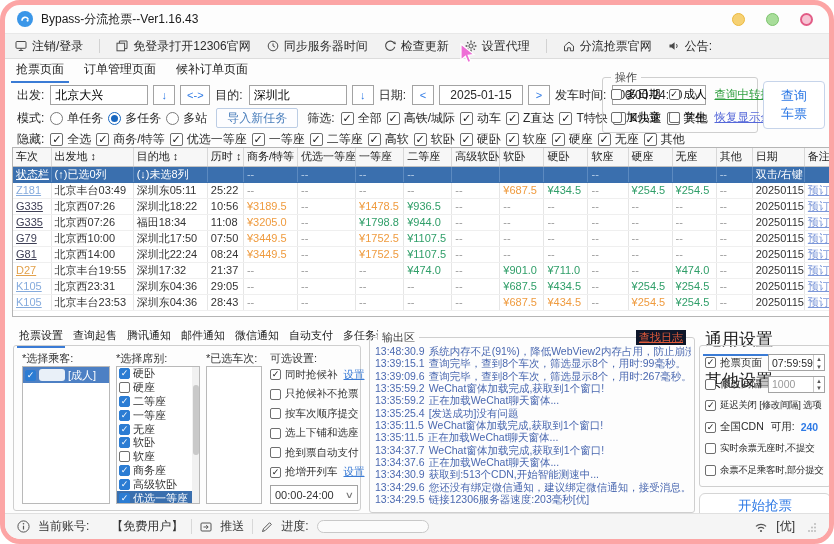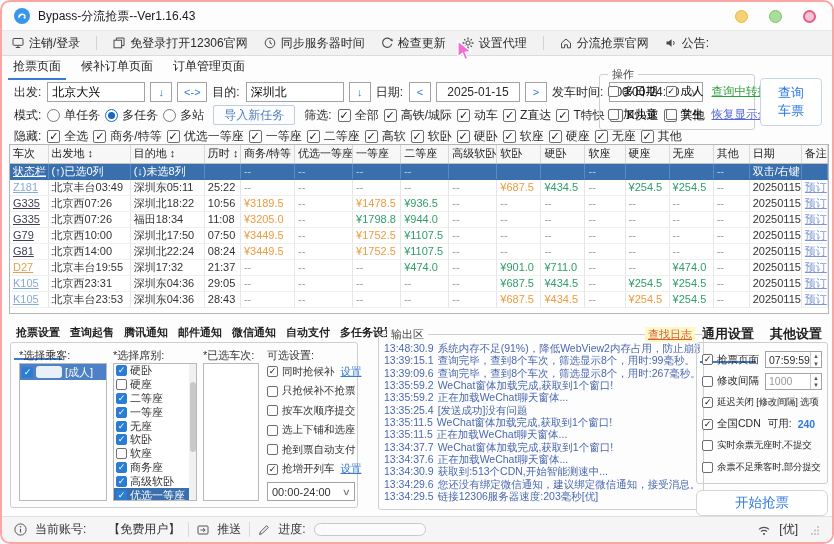--- a/index.html
+++ b/index.html
@@ -3,21 +3,21 @@
 <meta charset="utf-8">
 <style>
   * { box-sizing: border-box; margin: 0; padding: 0; }
   body {
     width: 834px; height: 544px; position: relative;
     font-family: "Liberation Sans", "DejaVu Sans", sans-serif;
     background: #ffffff; overflow: hidden;
   }
   .win {
     position: absolute; inset: 0;
-    border: 2px solid #fca5a5; border-radius: 10px;
+    border: 5px solid #fca5a5; border-radius: 20px;
     background: #fdfdfd; overflow: hidden;
   }
   
   .titlebar { position: absolute; left: 0; right: 0; top: 0; height: 28px;
     display: flex; align-items: center; padding: 0 12px; }
   .app-icon { width: 16px; height: 16px; margin-right: 8px; display: inline-flex; }
   .title { font-size: 12px; color: #1b1b1b; }
   .lights { margin-left: auto; display: flex; gap: 21px; margin-right: 4px; align-items: center; }
   .light { width: 13px; height: 13px; border-radius: 50%; display: inline-block; cursor: default; }
   .light.y { background: #f6d173; border: 1px solid #ecb93e; }
@@ -84,51 +84,51 @@
     padding: 0 3px; color: #333; overflow: hidden; white-space: nowrap; }
   tr.sel td { background: #3a6fae; color: #fff; border-right-color: #5c8ac0; border-bottom-color: #3a6fae; }
   tr.sel .dim { color: #b9cfe8; }
   tr.sel a { color: #fff; }
   .tn { text-decoration: underline; }
   .tn-b { color: #85abdd; margin-top: 32px; } .tn-d { color: #3f4056; } .tn-o { color: #e2a04a; }
   .po { color: #ef9b3f; } .pg { color: #2f9e68; } .dd { color: #9a9a9a; }
   .book { color: #7b96d8; text-decoration: underline; }
   
   .bl-tabs { position: absolute; left: 12px; top: 322px; display: flex; gap: 6px; font-size: 11px; }
-  .bl-tab { padding: 1px 2px 18px; color: #222; border-bottom: 2px solid transparent; white-space: nowrap; font-weight: bold; }
+  .bl-tab { padding: 1px 2px 3px; color: #222; border-bottom: 2px solid transparent; white-space: nowrap; }
   .bl-tab.active { border-bottom-color: #3a7bd5; }
   .bl-box { position: absolute; left: 8px; top: 340px; width: 348px; height: 166px;
     border: 1px solid #cfcfcf; border-radius: 3px; font-size: 11px; color: #333; }
   .bl-lab { position: absolute; top: 5px; white-space: nowrap; }
   .lbox { position: absolute; top: 20px; height: 138px; border: 1px solid #b9b9b9; background: #fff; overflow: hidden; }
   .pass-item { height: 16px; background: #4d80c4; color: #fff; display: flex; align-items: center;
     gap: 3px; padding: 0 2px; }
   .blur-patch { width: 26px; height: 12px; background: rgba(255,255,255,.88); border-radius: 3px; }
   .seat-item { height: 13.8px; display: flex; align-items: center; gap: 3px; padding: 0 0 0 2px; white-space: nowrap; }
   .seat-item.selected { background: #3a6fae; color: #fff; }
   .sb-track { position: absolute; right: 0; top: 0; bottom: 0; width: 7px; background: #f1f1f1; }
   .sb-thumb { position: absolute; right: 0.5px; top: 18px; width: 6px; height: 70px;
     background: #c9c9c9; border-radius: 3px; }
   .opt-col { position: absolute; left: 256px; top: 19px; width: 92px; }
   .opt-row { display: flex; align-items: center; gap: 4px; height: 19.5px; font-size: 10.5px; white-space: nowrap; }
   .opt-row .plink2 { color: #3a7bd5; text-decoration: underline; margin-left: 2px; }
   .opt-select { width: 88px; height: 19px; border: 1px solid #a3a3a3; background: #fff;
     display: flex; align-items: center; justify-content: space-between; padding: 0 4px;
     font-size: 11px; margin-top: 3px; }
   
-  .out-box { position: absolute; left: 376px; top: 332px; width: 326px; height: 176px;
+  .out-box { position: absolute; left: 364px; top: 332px; width: 326px; height: 176px;
     border: 1px solid #cfcfcf; border-radius: 3px; }
-  .out-find { position: absolute; top: -8px; right: 8px; background: #fef9c3; padding: 0 3px;
+  .out-find { position: absolute; top: -8px; right: 8px; background: #0f172a; padding: 0 3px;
     font-size: 11px; color: #e05a3a; text-decoration: underline; }
   .log-list { position: absolute; left: 5px; right: 3px; top: 7px; bottom: 3px; overflow: hidden;
     font-size: 10.5px; color: #4a68b0; }
   .log-line { line-height: 12.35px; white-space: nowrap; overflow: hidden; }
   .lt { margin-right: 4px; }
   
-  .gs-tabs { position: absolute; left: 698px; top: 322px; display: flex; gap: 12px; font-size: 13px; }
+  .gs-tabs { position: absolute; left: 698px; top: 322px; display: flex; gap: 12px; font-size: 17px; flex-direction: column; }
   .gs-box { position: absolute; left: 694px; top: 340px; width: 132px; height: 142px;
     border: 1px solid #cfcfcf; border-radius: 3px; padding: 6px 5px; }
   .gs-row { display: flex; align-items: center; gap: 4px; height: 21.5px; font-size: 10.5px;
     color: #2a2a2a; white-space: nowrap; }
   .gs-row.tight { font-size: 9.5px; letter-spacing: -0.3px; }
   .spinner { height: 17px; border: 1px solid #a3a3a3; background: #fff; display: inline-flex;
     align-items: stretch; margin-left: 2px; }
   .spin-val { padding: 0 3px; font-size: 10.5px; display: flex; align-items: center; width: 44px; text-align: right; }
   .spin-val.off { color: #999; }
   .spin-arrows { width: 11px; border-left: 1px solid #c9c9c9; display: flex; flex-direction: column; }
@@ -241,22 +241,22 @@
             <path d="M1.5 4.4 H3.6 L6.6 2.2 V9.8 L3.6 7.6 H1.5 Z" fill="#4a4a4a"></path>
             <path d="M8.2 4 A2.6 2.6 0 0 1 8.2 8" fill="none" stroke="#4a4a4a"></path>
           </svg>
         </span>
         <span>公告:</span>
       </div>
     </div>
 
   <div class="tabsrow" id="pagetabs">
       <div class="ptab active">抢票页面</div>
+      <div class="ptab">订单管理页面</div>
       <div class="ptab">候补订单页面</div>
-      <div class="ptab">订单管理页面</div>
     </div>
 
   <div class="frow" style="top:80px">
     <span class="flabel">出发:</span>
     <input class="station" value="北京大兴" style="">
     <span class="sbtn">↓</span>
     <span class="sbtn" style="min-width:30px">&lt;-&gt;</span>
     <span class="flabel">目的:</span>
     <input class="station" value="深圳北" style="">
     <span class="sbtn">↓</span>

